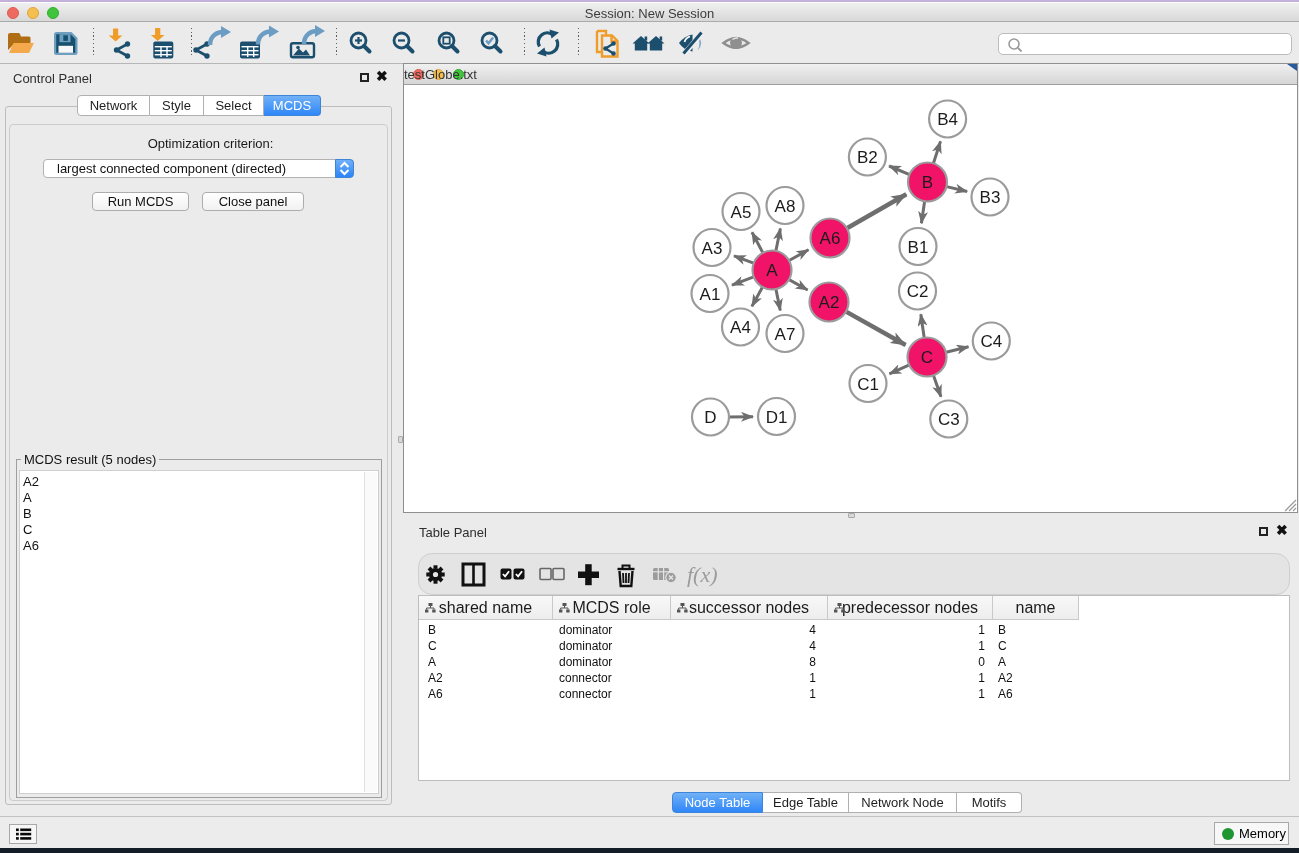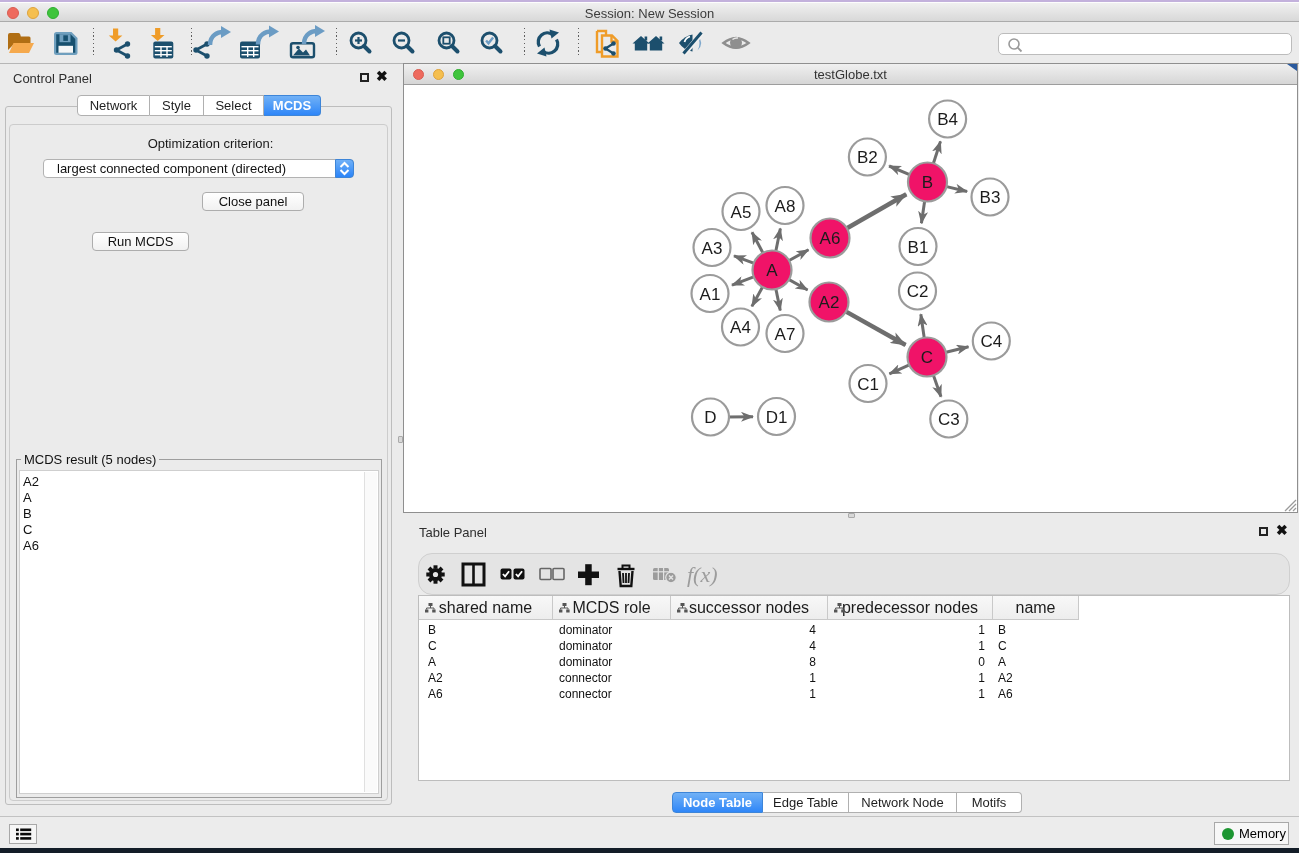--- a/index.html
+++ b/index.html
@@ -20,44 +20,44 @@
 #searchbox { position:absolute; left:998px; top:11px; width:294px; height:22px;
   background:#fff; border:1px solid #bcbcbc; border-radius:5px; }
 #cp-title { left:13px; top:71px; font-size:13px; color:#2e2e2e; }
 #cp-float { left:360px; top:73px; width:9px; height:9px; border:2px solid #222; }
 #cp-close { left:376px; top:68px; font-size:14px; font-weight:bold; color:#111; }
 .tabrow { position:absolute; display:flex; }
 .tab { height:21px; background:#fff; border:1px solid #b0b0b0; border-left:none;
   font-size:13px; color:#1e1e1e; text-align:center; line-height:19px; }
 .tab.first { border-left:1px solid #b0b0b0; border-radius:4px 0 0 4px; }
 .tab.last { border-radius:0 4px 4px 0; }
-.tab.sel { background:linear-gradient(#71b1f6,#2e86f8); color:#fff; border-color:#3d85d8;font-weight:bold; }
+.tab.sel { background:linear-gradient(#71b1f6,#2e86f8); color:#fff; border-color:#3d85d8; }
 #cp-outer { left:5px; top:106px; width:387px; height:699px; border:1px solid #bdbdbd; border-radius:3px; background:#ebebeb; }
 #cp-inner { left:9px; top:124px; width:379px; height:677px; border:1px solid #cccccc; border-radius:4px; background:#ebebeb; }
 #opt-label { left:0px; top:136px; width:397px; text-align:center; font-size:13px; color:#1a1a1a;margin-left:12px; }
 #dropdown { left:43px; top:159px; width:311px; height:19px; background:#fff;
   border:1px solid #b2b2b2; border-radius:4px; font-size:13px; color:#111; }
 #dropdown .dtext { position:absolute; left:13px; top:1px; }
 #dropdown .dbtn { position:absolute; right:-1px; top:-1px; width:19px; height:19px;
   background:linear-gradient(#6fb0f7,#2b84f8); border-radius:0 4px 4px 0; border:1px solid #3d85d8; }
 .btn { position:absolute; height:19px; background:linear-gradient(#ffffff,#f1f1f1);
   border:1px solid #adadad; border-radius:4px; font-size:13px; color:#111; text-align:center; line-height:17px; }
-#btn-run { left:92px; top:192px; width:97px;margin-top:40px; }
+#btn-run { left:92px; top:192px; width:97px; }
 #btn-close { left:202px; top:192px; width:102px; }
 #fieldset { left:16px; top:459px; width:366px; height:339px; border:1px solid #9e9e9e; }
 #fieldset-legend { left:21px; top:452px; background:#ebebeb; padding:0 3px; font-size:13px; color:#111; }
 #mcds-list { left:19px; top:470px; width:360px; height:324px; background:#fff;
   border:1px solid #cfcfcf; font-size:13px; color:#111; padding-top:3px; }
 #mcds-list .li { padding-left:3px; height:16px; line-height:16px; }
 #mcds-sb { position:absolute; right:1px; top:1px; width:13px; height:320px;
   background:#fafafa; border-left:1px solid #e0e0e0; }
 #frame { left:403px; top:63px; width:895px; height:450px; border:1px solid #8f8f8f; background:#fff; }
 #frame-tb { position:absolute; left:0; top:0; width:893px; height:21px;
   background:linear-gradient(#f0f0f0,#d6d6d6); border-bottom:1px solid #9d9d9d; }
-#frame-tb .title { position:absolute; left:0; right:0; top:3px; text-align:center; font-size:13px; color:#333; }
+#frame-tb .title { position:absolute; left:0; right:0; top:3px; font-size:13px; color:#333; }
 .ftl { position:absolute; border-radius:50%; width:11px; height:11px; top:5px; }
 #ftl-r { left:9px;  background:#ee6a5e; border:1px solid #d95d52; }
 #ftl-y { left:29px; background:#f5bf4f; border:1px solid #dfa33c; }
 #ftl-g { left:49px; background:#3fc43c; border:1px solid #2fae31; }
 #grip-v { left:398px; top:436px; width:5px; height:7px; background:#d8d8d8; border:1px solid #aaa; border-radius:1px; }
 #grip-h { left:848px; top:513px; width:7px; height:5px; background:#d8d8d8; border:1px solid #aaa; border-radius:1px; }
 #tp-title { left:419px; top:525px; font-size:13px; color:#2e2e2e; }
 #tp-float { left:1259px; top:527px; width:9px; height:9px; border:2px solid #222; }
 #tp-close { left:1276px; top:522px; font-size:14px; font-weight:bold; color:#111; }
 #tp-toolbar { left:418px; top:553px; width:872px; height:42px; background:#e4e4e4; border:1px solid #cfcfcf; border-radius:14px; }

